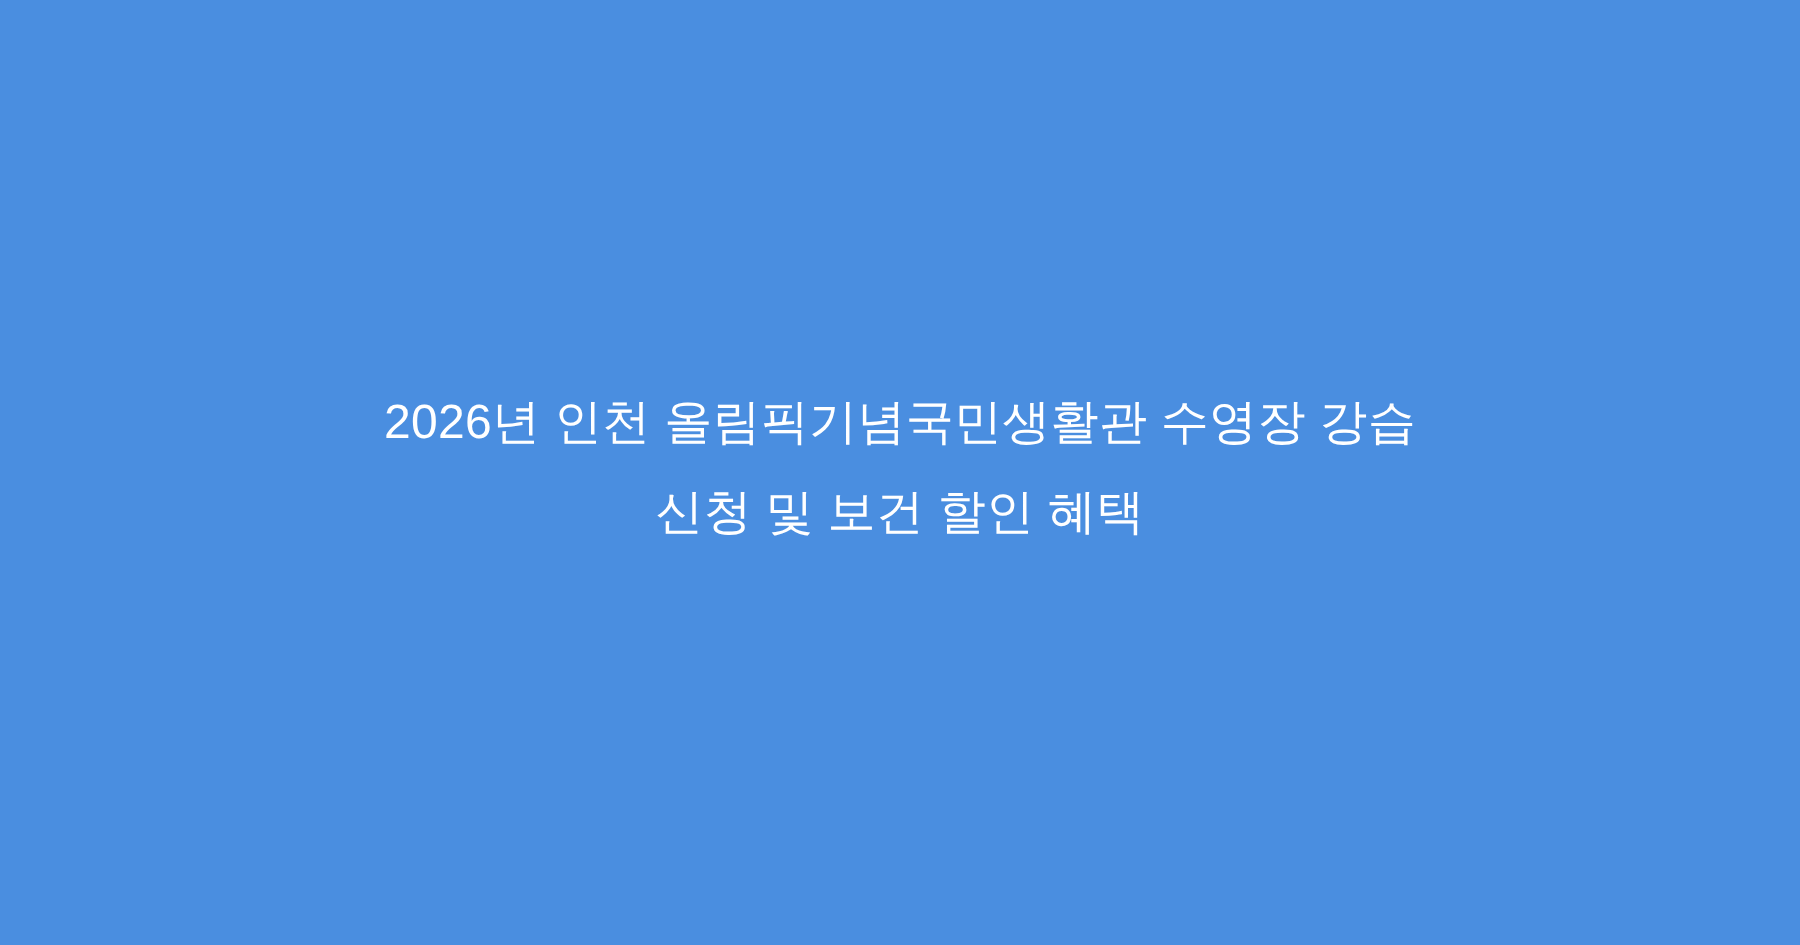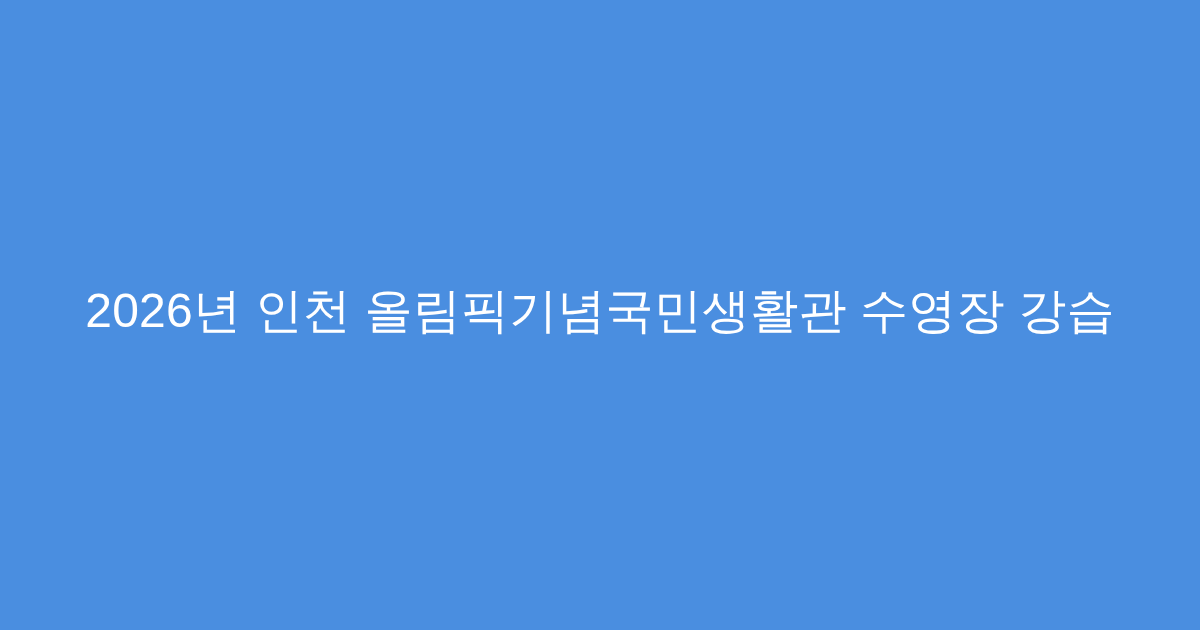--- a/index.html
+++ b/index.html
@@ -33,27 +33,28 @@
     padding: 0 24px;
     box-sizing: border-box;
     text-align: center;
     transform: translateY(-4px);
   }
 
   .title-line {
     display: block;
     color: #ffffff;
     font-family: "Liberation Sans", "DejaVu Sans", sans-serif;
-    font-size: 48px;
+    font-size: 32px;
     font-weight: 400;
     line-height: 60px;
     letter-spacing: 0.2px;
     white-space: nowrap;
   }
 </style>
 </head>
 <body>
 
 <div id="og-card" style="background-color: rgb(74, 142, 224);">
   <h1 id="title-block">
     <span class="title-line" style="color: rgb(255, 255, 255);">2026년 인천 올림픽기념국민생활관 수영장 강습</span>
+    <span class="title-line" style="color: rgb(255, 255, 255);">신청 및 보건 할인 혜택</span>
   </h1>
 </div>
 
 </body></html>

